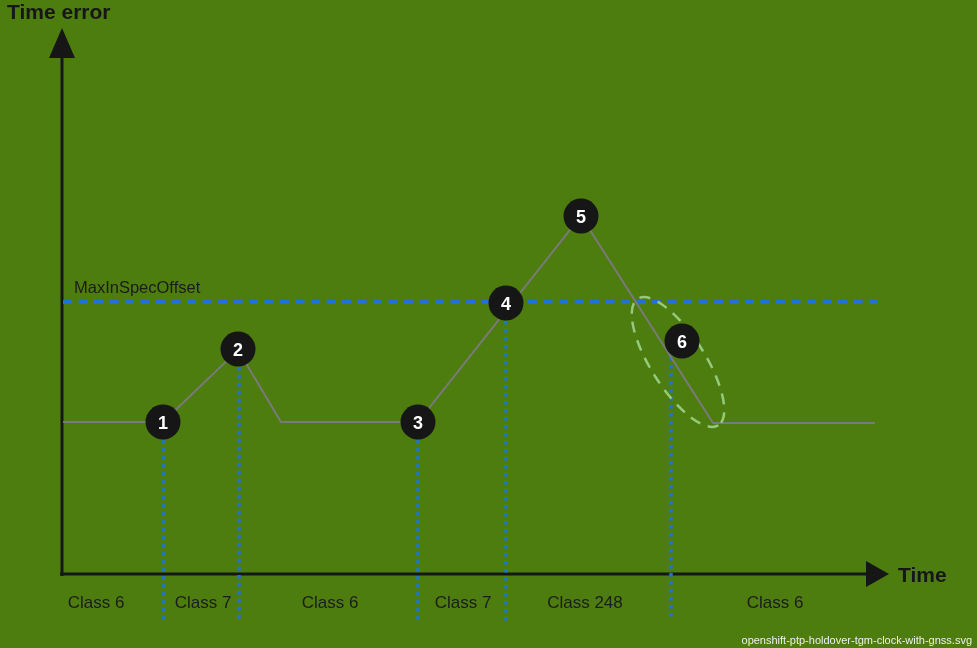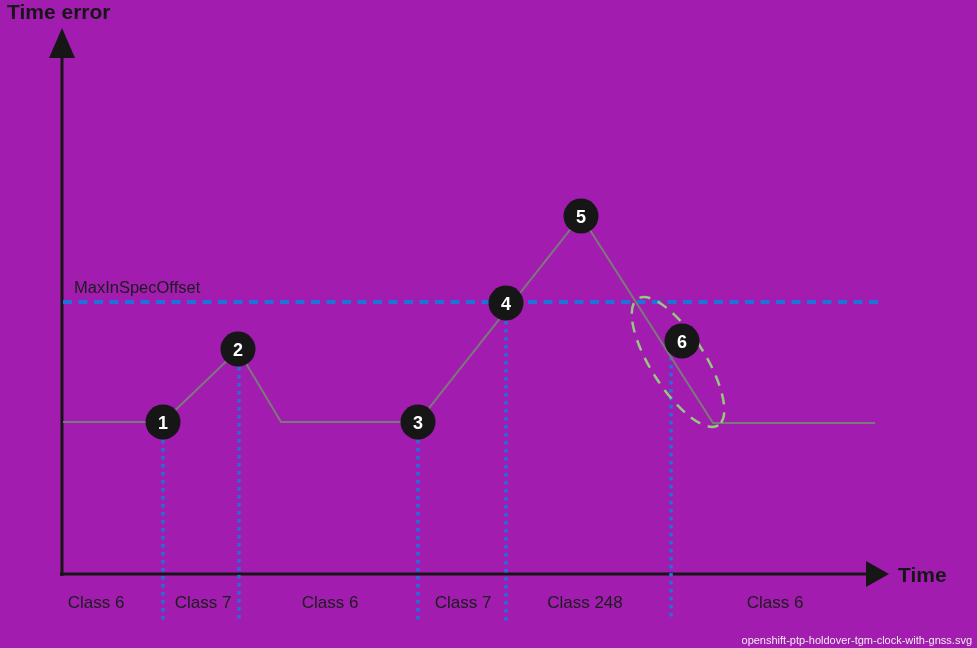--- a/index.html
+++ b/index.html
@@ -5,21 +5,21 @@
   html, body {
     margin: 0;
     padding: 0;
     background: #ffffff;
     font-family: "Liberation Sans", sans-serif;
   }
   .stage {
     position: relative;
     width: 977px;
     height: 648px;
-    background: #a21caf;
+    background: #4d7c0f;
     overflow: hidden;
   }
   svg { display: block; }
 
   .axis-line   { stroke: var(--axis-black, #161616); stroke-width: 3; fill: none; }
   .axis-head   { fill: var(--axis-black, #161616); }
   .axis-title  { fill: var(--axis-black, #161616); font-size: 21px; font-weight: bold; }
 
   .signal-line { stroke: var(--line-gray, #7a7a7a); stroke-width: 2; fill: none; }
 

